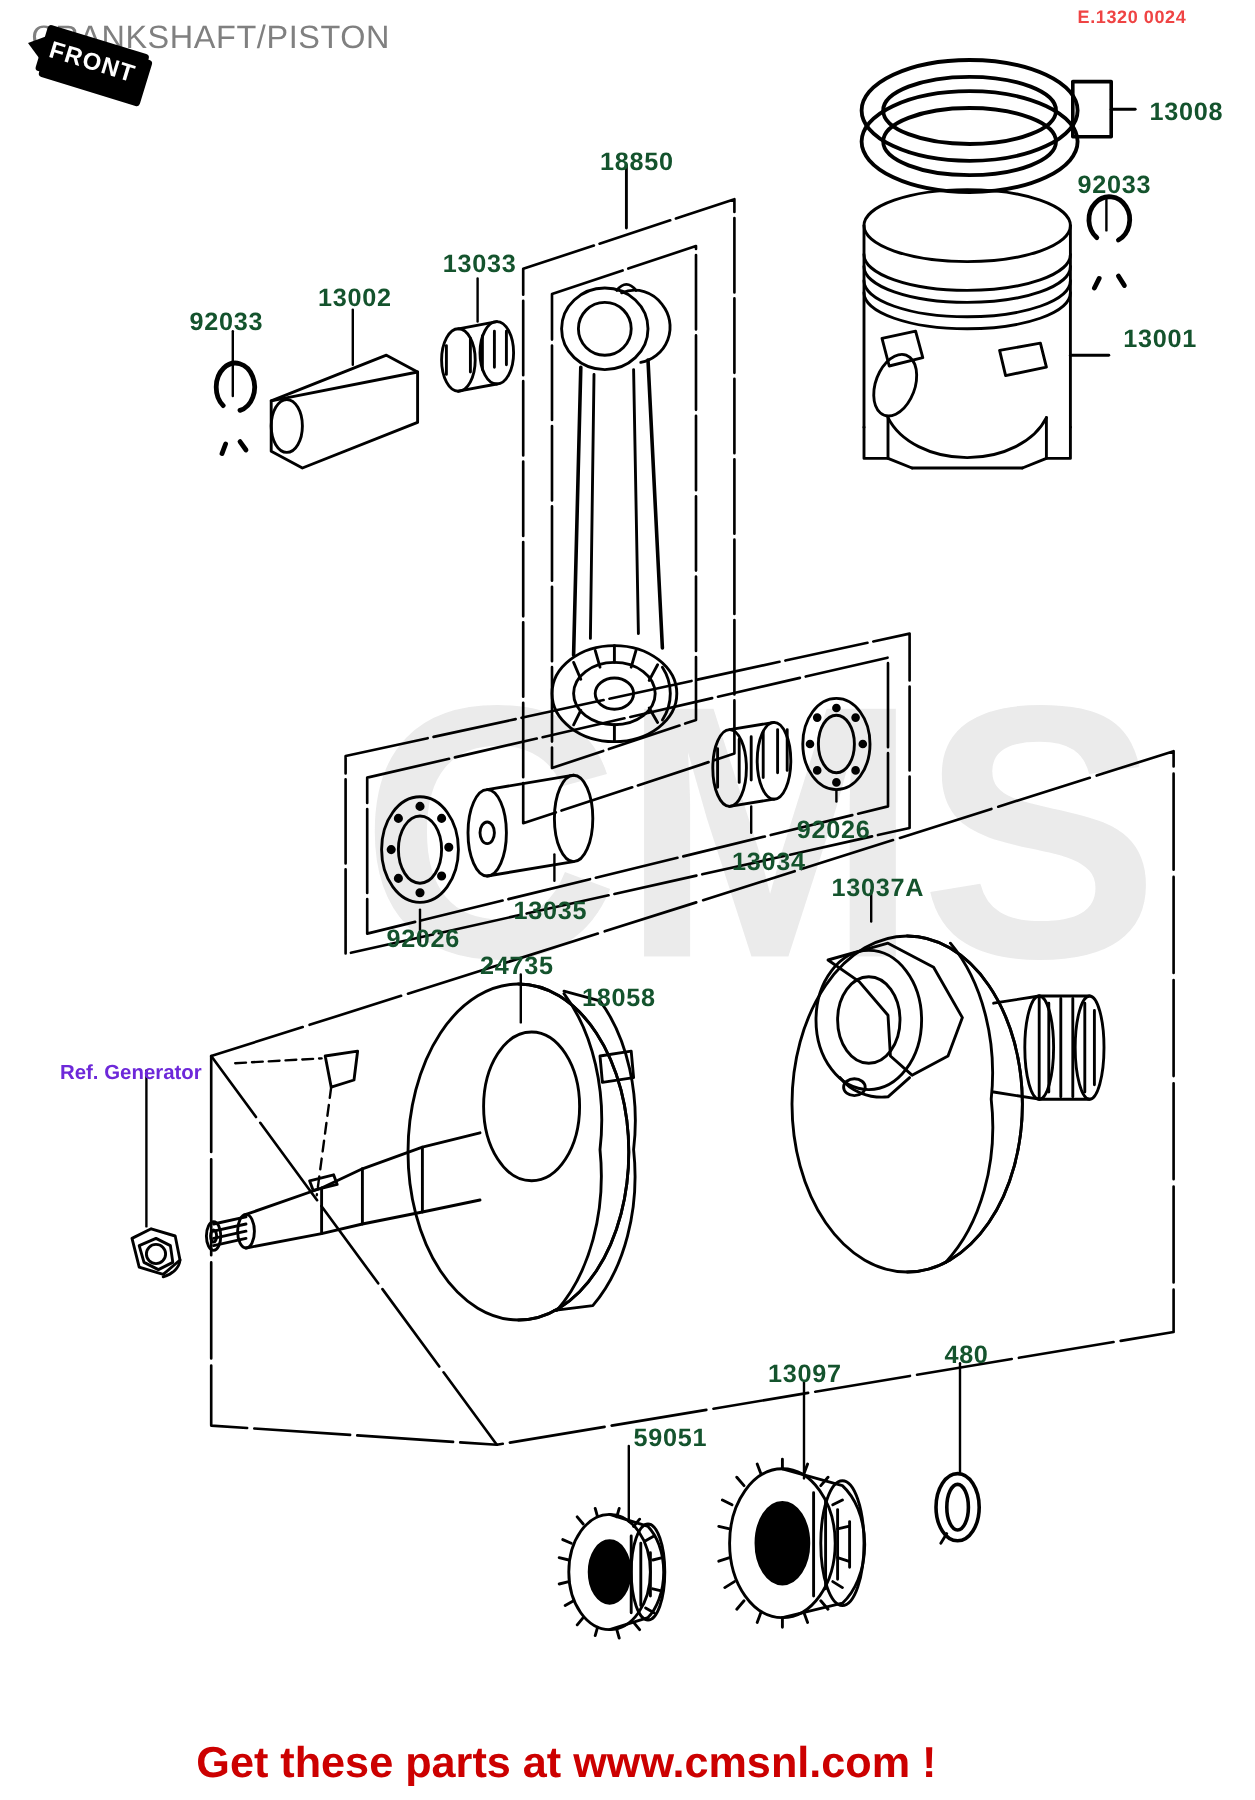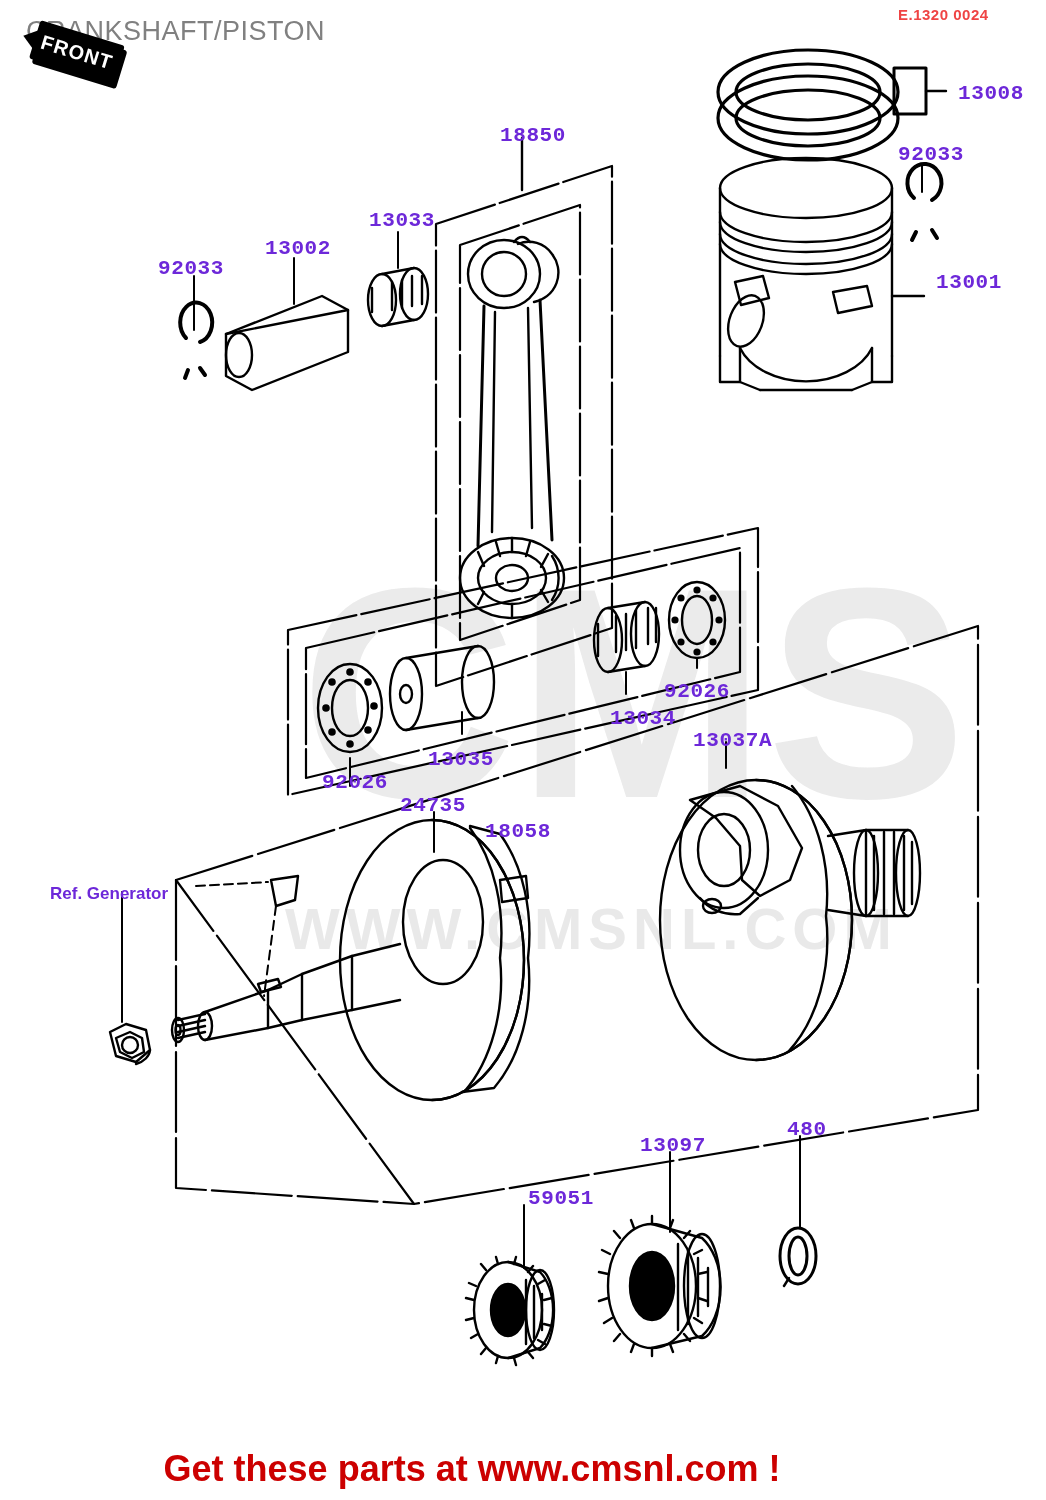--- a/index.html
+++ b/index.html
@@ -18,22 +18,22 @@
     position:absolute;left:898px;top:6px;
     font-size:15px;font-weight:bold;color:#ef4444;
     font-family:"Liberation Sans",sans-serif;letter-spacing:.5px;
   }
   .footer{
     position:absolute;left:0;top:1448px;width:944px;text-align:center;
     font-size:36px;font-weight:bold;color:#cc0000;
     font-family:"Liberation Sans",sans-serif;
   }
   .lbl{
-    position:absolute;font-size:21px;font-weight:bold;color:#6d28d9;
-    font-family:Liberation Mono, monospace;white-space:nowrap;
+    position:absolute;font-size:21px;font-weight:bold;color:#14532d;
+    font-family:Liberation Sans, sans-serif;white-space:nowrap;
     letter-spacing:.6px;
   }
   .reflbl{
     position:absolute;font-size:17px;font-weight:bold;color:#6d28d9;
     font-family:"Liberation Sans",sans-serif;white-space:nowrap;
   }
   .fronttag{
     position:absolute;left:28px;top:32px;width:96px;height:46px;
     transform:rotate(17deg);
   }
@@ -61,23 +61,20 @@
     font-family:"Liberation Sans",sans-serif;pointer-events:none;
   }
 </style>
 </head>
 <body>
 
 <div id="page">
 
   <div class="wmark" style="left:300px;top:520px;font-size:300px;opacity:.9;">
     <span>CMS</span>
-  </div>
-  <div class="wmark" style="left:285px;top:895px;font-size:58px;letter-spacing:6px;">
-    <span>WWW.CMSNL.COM</span>
   </div>
 
   <svg id="svgroot" viewBox="0 0 1046 1500">
     <g fill="none" stroke="#000" stroke-width="2.4" stroke-linecap="round" stroke-linejoin="round">
 
       <g stroke-width="2.2" stroke-dasharray="62 5">
         <path d="M436 224 L612 166 L612 628 L436 686 Z"></path>
         <path d="M460 245 L580 205 L580 600 L460 640 Z"></path>
       </g>
 

